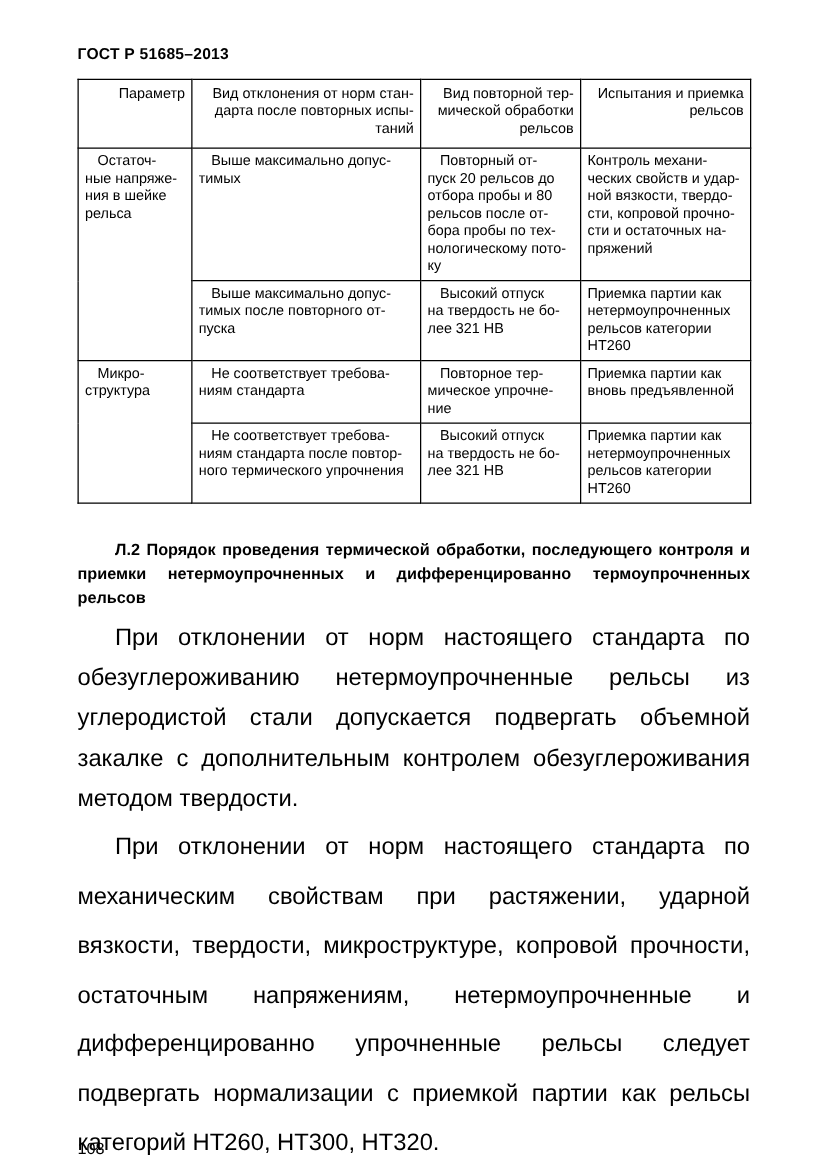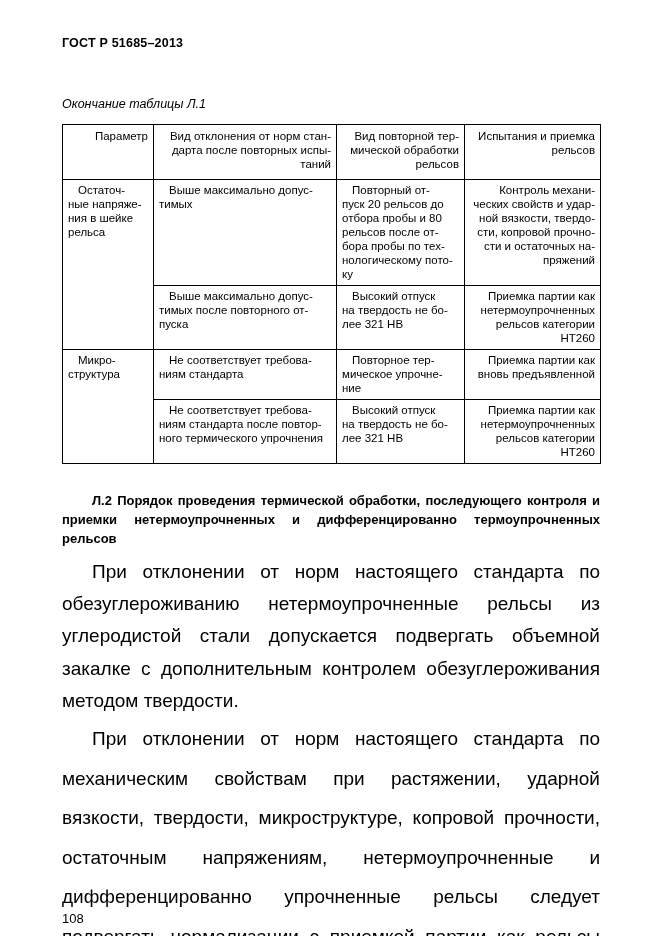--- a/index.html
+++ b/index.html
@@ -59,21 +59,20 @@
     text-indent: 10px;
   }
   td.dev {
     text-indent: 10px;
   }
   td.treat {
     text-indent: 10px;
   }
   td.acc {
     text-indent: 0;
-    text-align: right;
   }
   .section-heading {
     margin: 28px 0 0 0;
     font-size: 13px;
     font-weight: bold;
     text-align: justify;
     text-indent: 30px;
     line-height: 1.45;
     width: 538px;
   }
@@ -99,21 +98,20 @@
     margin-top: 39px;
   }
 </style>
 </head>
 <body>
 
 <div class="page">
 
   <div class="gost-header">ГОСТ Р 51685–2013</div>
 
-  <div class="table-caption">Окончание таблицы Л.1</div>
 
   <table class="l1">
     <colgroup>
       <col style="width:91px">
       <col style="width:183px">
       <col style="width:128px">
       <col style="width:136px">
     </colgroup>
     <thead>
       <tr>

